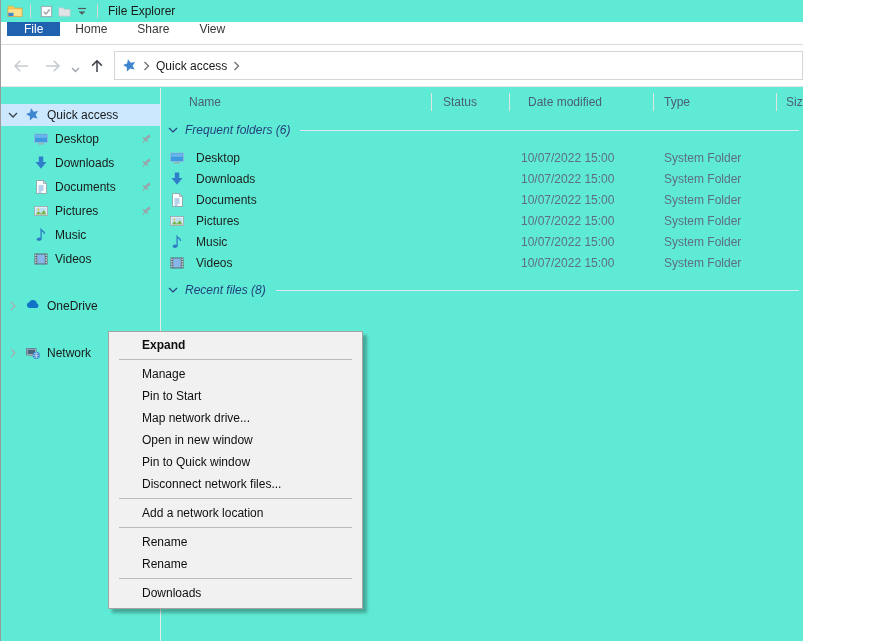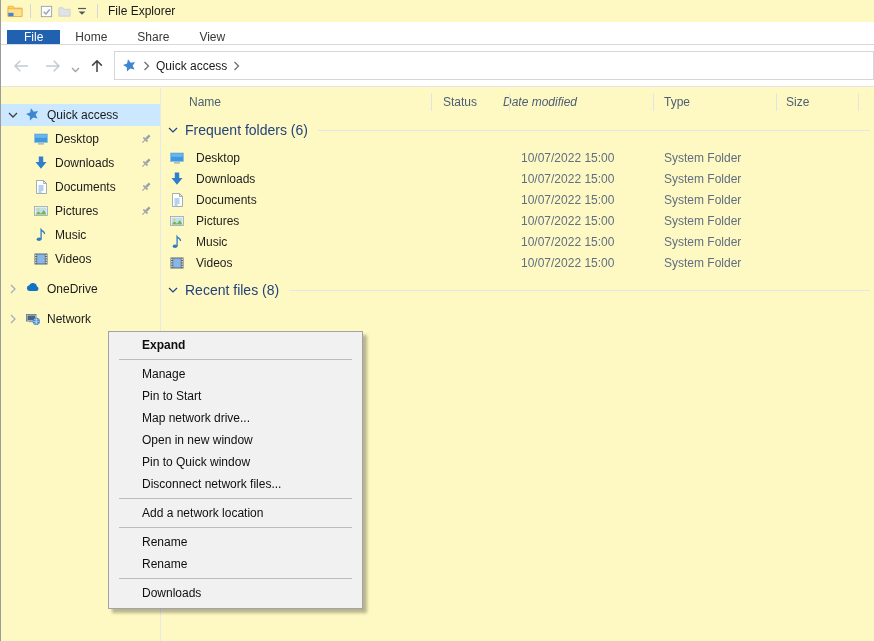--- a/index.html
+++ b/index.html
@@ -1,58 +1,58 @@
 <!DOCTYPE html>
 <html><head>
 <meta charset="utf-8">
 <style>
   * { box-sizing: border-box; margin: 0; padding: 0; }
   html,body { width:874px; height:641px; background:#fff; }
   body { font-family:"Liberation Sans", sans-serif; font-size:12px; color:#1a1a1a; }
-  .window { position:relative; width:874px; height:641px; background:#fef9c3; border-left:1px solid #9b9b9b; overflow:hidden; }
+  .window { position:relative; width:803px; height:641px; background:#5eead4; border-left:1px solid #9b9b9b; overflow:hidden; }
 
   
   .titlebar { position:absolute; top:0; left:0; right:0; height:22px; display:flex; align-items:center; padding-left:5px; }
   .titlebar .vsep { width:1px; height:14px; background:#d6d6d6; margin:0 6px; }
   .qat-btn { width:18px; height:18px; display:flex; align-items:center; justify-content:center; }
   .title-text { margin-left:4px; color:#1a1a1a; }
 
   
-  .tabsrow { position:absolute; top:22px; left:0; right:0; height:23px; display:flex; align-items:flex-end; padding-left:6px; border-bottom:1px solid #d9d9d9; background:#fff; }
+  .tabsrow { position:absolute; top:22px; left:0; right:0; height:23px; display:flex; align-items:flex-start; padding-left:6px; border-bottom:1px solid #d9d9d9; background:#fff; }
   .tab { display:flex; align-items:center; padding:0 15px; color:#383838; }
   .tab.selected { background:#2062b0; color:#fff; padding:0 17px; }
 
   
   .navrow { position:absolute; top:45px; left:0; right:0; height:42px; background:#fff; border-bottom:1px solid #e4e4e4; }
   .navbtn { position:absolute; top:12px; width:20px; height:18px; display:flex; align-items:center; justify-content:center; }
   .nav-back { left:10px; } .nav-fwd { left:42px; } .nav-chev { left:68px; top:16px; width:12px; } .nav-up { left:86px; }
   .addressbox { position:absolute; left:113px; right:0; top:6px; height:29px; border:1px solid #d6d6d6; background:#fff; display:flex; align-items:center; padding-left:7px; }
   .addressbox .crumb-chev { margin:0 6px; display:flex; align-items:center; }
   .crumb-label { color:#1a1a1a; }
 
   
   .main { position:absolute; top:88px; left:0; right:0; bottom:0; }
   .sidebar { position:absolute; left:0; top:0; bottom:0; width:160px; border-right:1px solid #e8e8e8; padding-top:16px; }
   .tree-item { position:relative; height:22px; margin-bottom:2px; display:flex; align-items:center; }
   .tree-item.hl { background:#cce8ff; }
-  .tree-item.gap { margin-top:8px; }
+  .tree-item.gap { margin-top:25px; }
   .tree-chev { position:absolute; left:7px; width:10px; height:10px; display:flex; }
   .tree-icon { position:absolute; width:16px; height:16px; display:flex; }
   .lv0 .tree-icon { left:24px; } .lv0 .tree-label { position:absolute; left:46px; }
   .lv1 .tree-icon { left:32px; } .lv1 .tree-label { position:absolute; left:54px; }
   .tree-pin { position:absolute; right:8px; width:12px; height:12px; display:flex; }
 
   
   .content { position:absolute; left:161px; top:0; right:0; bottom:0; }
   .colheaders { position:absolute; top:0; left:0; right:0; height:27px;padding-left:8px; }
   .colheaders .col { position:absolute; top:7px; color:#4c5f74; }
-  .col-name { left:27px; } .col-status { left:281px; } .col-date { left:341px;font-style:italic; } .col-type { left:502px; } .col-size { left:624px; }
+  .col-name { left:27px; } .col-status { left:281px; } .col-date { left:366px; } .col-type { left:502px; } .col-size { left:624px; }
   .colsep { position:absolute; top:5px; width:1px; height:18px; background:#e3e3e3; }
 
-  .group-header { position:absolute; left:6px; right:4px; height:20px; display:flex; align-items:center; color:#24437e; font-size:14px; }
+  .group-header { position:absolute; left:6px; right:4px; height:20px; display:flex; align-items:center; color:#24437e; font-size:12px;font-style:italic; }
   .group-header .gchev { display:flex; margin-right:7px; }
   .group-header .gline { flex:1; height:1px; background:#e2e7ef; margin-left:10px; }
   .gh-frequent { top:32px; } .gh-recent { top:192px; }
 
   .filerows { position:absolute; top:60px; left:0; right:0; }
   .frow { position:relative; height:21px; }
   .frow .f-icon { position:absolute; left:7px; top:2px; width:16px; height:16px; display:flex; }
   .frow .f-name { position:absolute; left:34px; top:3px; color:#1e1e1e; }
   .frow .f-date { position:absolute; left:359px; top:3px; color:#5f6e82; }
   .frow .f-type { position:absolute; left:502px; top:3px; color:#5f6e82; }

